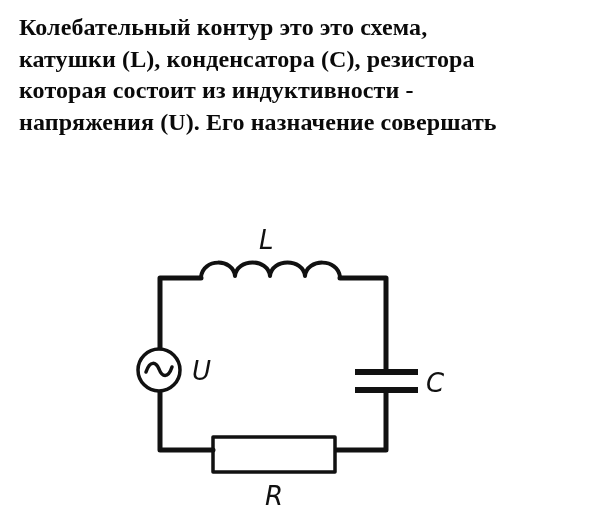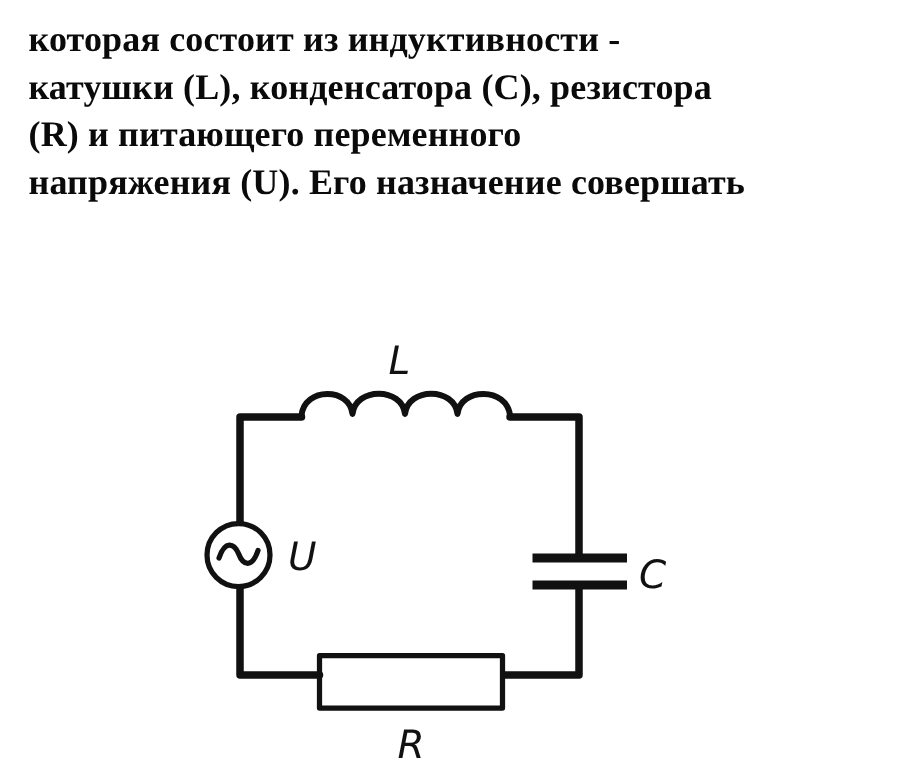--- a/index.html
+++ b/index.html
@@ -38,23 +38,23 @@
       font-family: "DejaVu Sans", "Liberation Sans", sans-serif;
       font-style: italic;
       font-size: 26px;
       fill: #111111;
     }
   </style>
 </head>
 <body>
 
 <div class="text-block">
+  <span class="text-line">Колебательный контур это это схема,</span>
+  <span class="text-line">катушки (L), конденсатора (C), резистора</span>
   <span class="text-line">которая состоит из индуктивности -</span>
-  <span class="text-line">катушки (L), конденсатора (C), резистора</span>
-  <span class="text-line">(R) и питающего переменного</span>
   <span class="text-line">напряжения (U). Его назначение совершать</span>
 </div>
 
 <svg class="circuit" width="600" height="521" viewBox="0 0 600 521">
   <g fill="none" stroke="#111111" stroke-linecap="round" stroke-linejoin="round">
 
     <path d="M160 348 L160 278 L201 278" stroke-width="5"></path>
 
     <path d="M201 277
              C203 258, 233 258, 235 276

